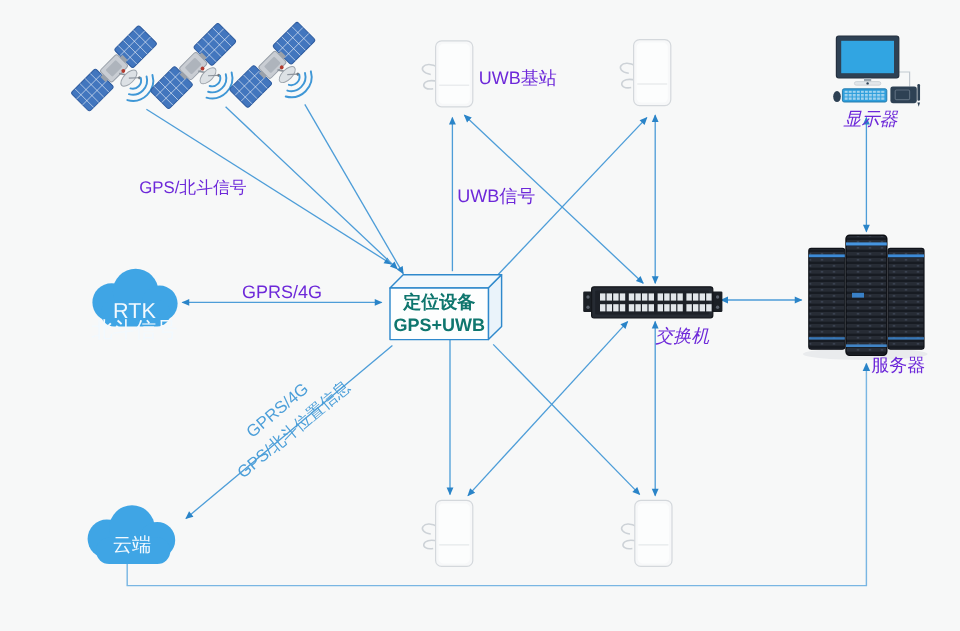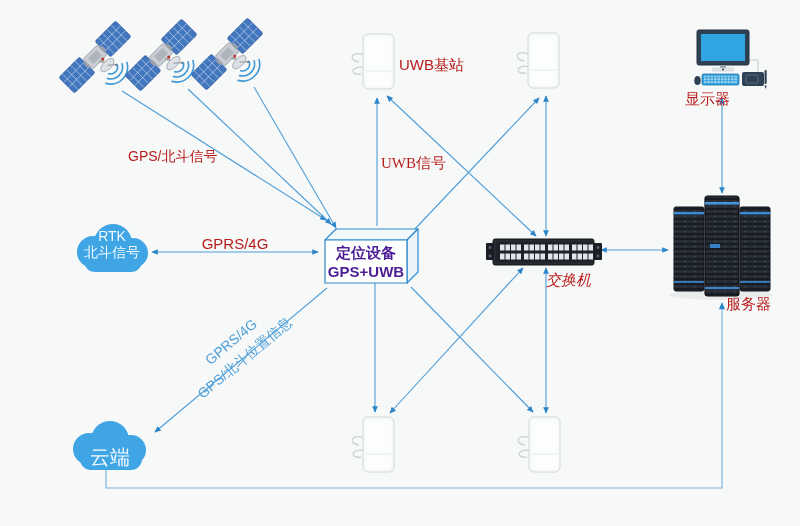--- a/index.html
+++ b/index.html
@@ -1,26 +1,26 @@
 <!DOCTYPE html>
 <html><head>
 <meta charset="utf-8">
 <style>
   html,body { margin:0; padding:0; background:#f7f8f8; }
   .stage { position:relative; width:800px; height:526px; background:#f7f8f8;
            overflow:hidden; font-family:"Liberation Sans",sans-serif; }
   svg.layer { position:absolute; left:0; top:0; }
-  .lbl { position:absolute; color:#b91c1c; font-size:15px; white-space:nowrap; }
+  .lbl { position:absolute; color:#6d28d9; font-size:15px; white-space:nowrap; }
   .lbl.sm { font-size:14px; }
   .ctr { text-align:center; }
   .device-lbl { position:absolute; left:323px; top:243px; width:86px; text-align:center;
-                font-weight:bold; color:#4c1d95; font-size:15px; line-height:19px; }
+                font-weight:bold; color:#0f766e; font-size:15px; line-height:19px; }
   .cloud-lbl { position:absolute; text-align:center; color:#f2f9fe; white-space:nowrap; }
-  .cloud-lbl.rtk { left:72px; top:228px; width:80px; font-size:14px; line-height:16px; }
-  .cloud-lbl.yun { left:70px; top:444px; width:80px; font-size:20px; }
+  .cloud-lbl.rtk { left:72px; top:251px; width:80px; font-size:18px; line-height:16px; }
+  .cloud-lbl.yun { left:70px; top:444px; width:80px; font-size:16px; }
   .uplink { position:absolute; left:140px; top:329px; width:196px; height:42px;
             transform:rotate(-40deg); text-align:center; color:#4c9fd9;
             font-size:14px; line-height:21px; white-space:nowrap; }
 </style>
 </head>
 <body>
 
 <div class="stage">
 
   <svg class="layer" width="800" height="526" viewBox="0 0 800 526">
@@ -182,25 +182,25 @@
       <rect x="702" y="74" width="37" height="11" rx="1.5" fill="#2f9fdc" stroke="#2379ab" stroke-width="0.8"></rect>
       <rect x="703.5" y="75.5" width="34" height="8" fill="url(#keys)"></rect>
       <ellipse cx="697.5" cy="80.5" rx="3.2" ry="4.6" fill="#2e4154"></ellipse>
       <rect x="742" y="72" width="22" height="14" rx="2" fill="#2e4154"></rect>
       <rect x="746" y="75" width="12" height="8" rx="1" fill="none" stroke="#5a6b7c" stroke-width="1"></rect>
       <rect x="764.5" y="70" width="2.2" height="14" rx="1" fill="#2e4154"></rect>
       <polygon points="764.5,85.5 766.7,85.5 765.6,89" fill="#2e4154"></polygon>
     </g>
   </svg>
 
-  <div class="lbl sm" style="left:128px; top:148px;text-align:right;">GPS/北斗信号</div>
+  <div class="lbl sm" style="left:116px; top:148px;text-align:right;">GPS/北斗信号</div>
 
   <div class="lbl" style="left:399px; top:56px;">UWB基站</div>
 
-  <div class="lbl" style="left:381px; top:154px;font-family:Liberation Serif, serif;">UWB信号</div>
+  <div class="lbl" style="left:381px; top:154px;">UWB信号</div>
 
   <div class="lbl ctr" style="left:160px; top:235px; width:150px;">GPRS/4G</div>
 
   <div class="device-lbl">
     <div>定位设备</div>
     <div>GPS+UWB</div>
   </div>
 
   <div class="cloud-lbl rtk">
     <div>RTK</div>
@@ -211,14 +211,14 @@
     <div>GPRS/4G</div>
     <div>GPS/北斗位置信息</div>
   </div>
 
   <div class="cloud-lbl yun">云端</div>
 
   <div class="lbl" style="left:546px; top:271px;font-style:italic;">交换机</div>
 
   <div class="lbl" style="left:726px; top:295px;">服务器</div>
 
-  <div class="lbl" style="left:685px; top:90px;">显示器</div>
+  <div class="lbl" style="left:703px; top:90px;font-style:italic;">显示器</div>
 </div>
 
 </body></html>

